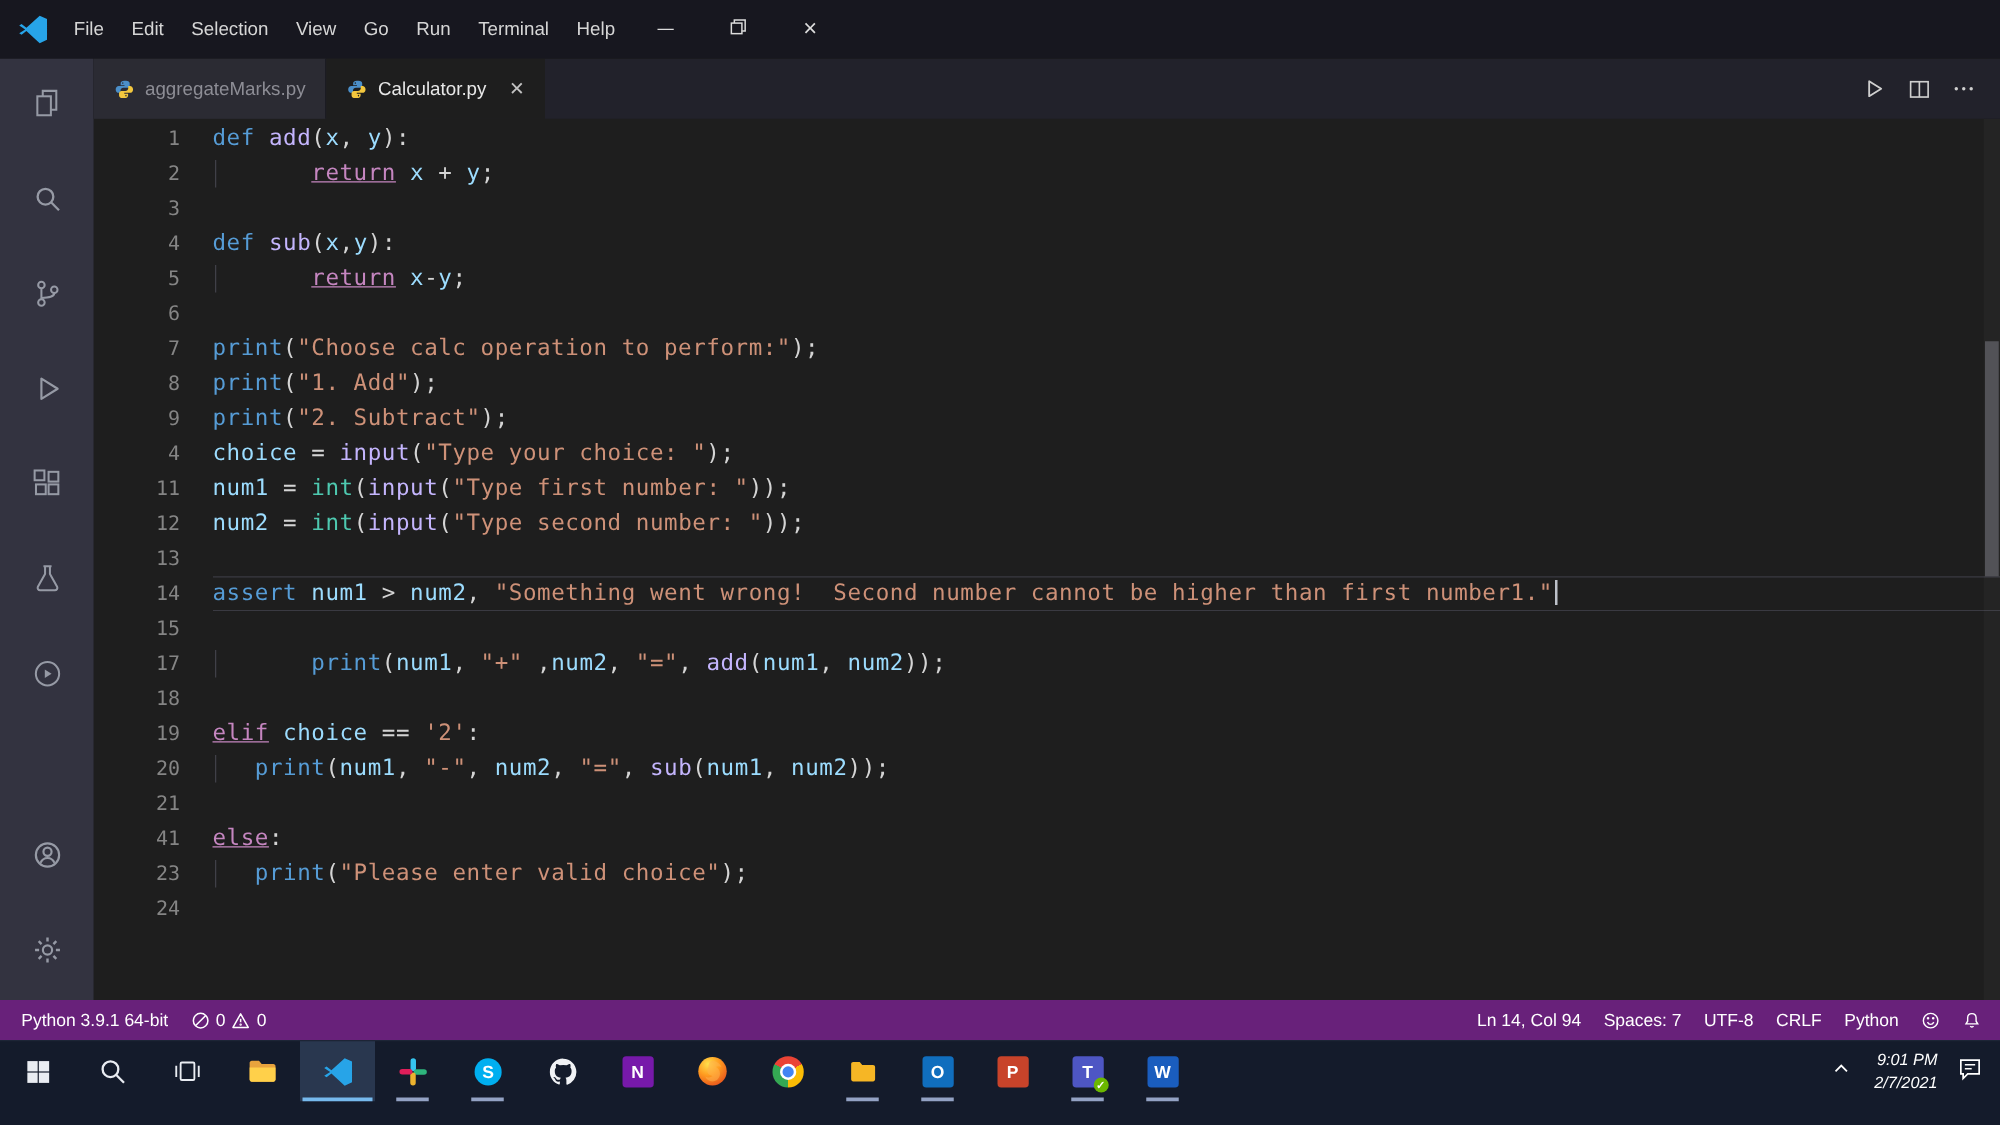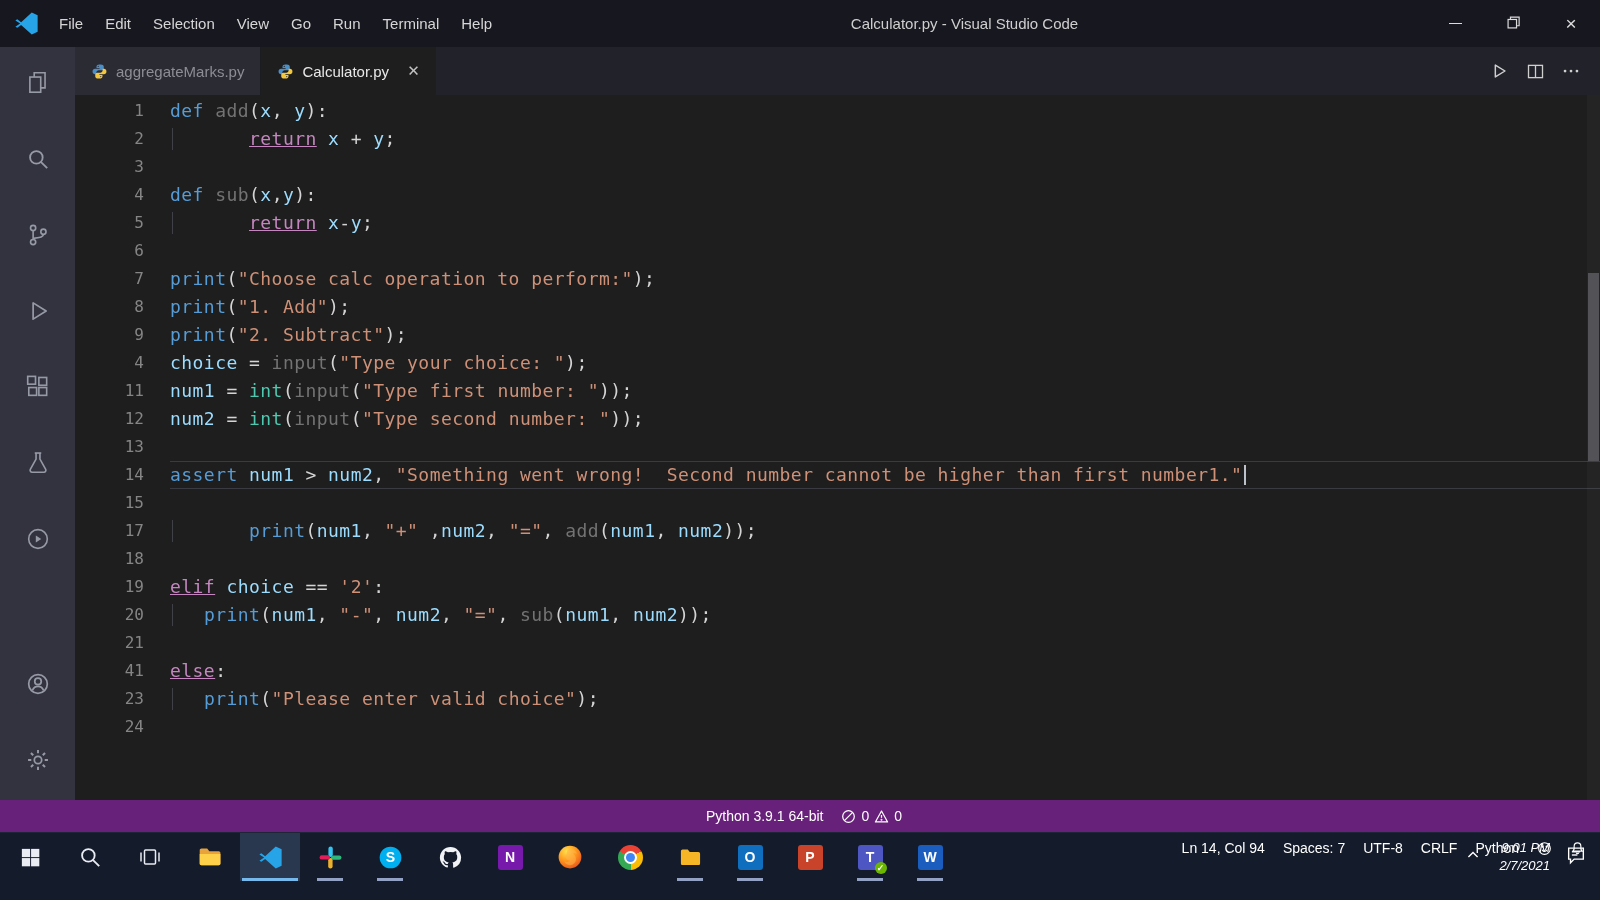--- a/index.html
+++ b/index.html
@@ -41,27 +41,27 @@
   .code-line{display:flex;height:28px;}
   .ln{width:95px;padding-right:26px;box-sizing:border-box;text-align:right;color:#858585;
       font-family:"DejaVu Sans Mono",monospace;font-size:16px;line-height:28px;}
   .code{position:relative;flex:1;font-family:"DejaVu Sans Mono",monospace;font-size:18px;
         line-height:28px;letter-spacing:.45px;white-space:pre;color:#d4d4d4;}
   .code-line.active .code{box-shadow:inset 0 1px 0 #3a3a42,inset 0 -1px 0 #3a3a42;}
   .guide{position:absolute;left:2px;top:3px;bottom:3px;border-left:1px solid #404048;}
   .cursor{display:inline-block;width:2px;height:20px;background:#bdc1c9;vertical-align:-4px;margin-left:2px;
           animation:blink 1s step-end infinite;}
   @keyframes blink{50%{opacity:0;}}
-  .tok-kw{color:#569cd6;}  .tok-ct{color:#c586c0;text-decoration:underline;}  .tok-fn{color:#737373;}
+  .tok-kw{color:#569cd6;}  .tok-ct{color:#c586c0;text-decoration:underline;}  .tok-fn{color:#c4b5fd;}
   .tok-ty{color:#4ec9b0;}  .tok-st{color:#ce9178;}  .tok-vr{color:#9cdcfe;}  .tok-pn{color:#d4d4d4;}
   .scrollbar{position:absolute;top:0;right:0;width:13px;height:100%;background:rgba(121,121,121,.08);}
   .thumb{position:absolute;top:178px;right:1px;width:11px;height:188px;background:rgba(140,140,150,.45);}
 
   
-  .statusbar{height:32px;background:#68217a;display:flex;align-items:center;color:#fff;font-size:14px;flex-direction:column;}
+  .statusbar{height:32px;background:#68217a;display:flex;align-items:center;color:#fff;font-size:14px;}
   .sb-left{display:flex;align-items:center;margin-left:8px;}
   .sb-right{margin-left:auto;display:flex;align-items:center;margin-right:6px;}
   .sb-item{display:flex;align-items:center;gap:5px;padding:0 9px;height:32px;white-space:nowrap;}
   .sb-ic{display:flex;align-items:center;color:#fff;}
 
   
   .taskbar{height:68px;background:#141b2b;display:flex;align-items:flex-start;border-top:1px solid #1d2536;}
   .tb-icons{display:flex;}
   .tb-item{width:60px;height:48px;position:relative;display:flex;align-items:center;justify-content:center;color:#e9ecf2;}
   .tb-item.active{background:rgba(120,155,210,.22);}
@@ -94,21 +94,20 @@
     <nav class="menubar">
         <div class="menu-item">File</div>
         <div class="menu-item">Edit</div>
         <div class="menu-item">Selection</div>
         <div class="menu-item">View</div>
         <div class="menu-item">Go</div>
         <div class="menu-item">Run</div>
         <div class="menu-item">Terminal</div>
         <div class="menu-item">Help</div>
       </nav>
-    <div class="window-title">Calculator.py - Visual Studio Code</div>
     <div class="win-controls">
       <div class="wc">
           <span class="wc-min"></span>
         </div>
       <div class="wc">
           <span><svg viewBox="0 0 12 12" width="13" height="13" fill="none" stroke="currentColor" stroke-width="1.1">
               <path d="M3.2 3.2V1h8v8H9"></path>
               <rect x="1" y="3.2" width="7.8" height="7.8"></rect>
             </svg></span>
         </div>

